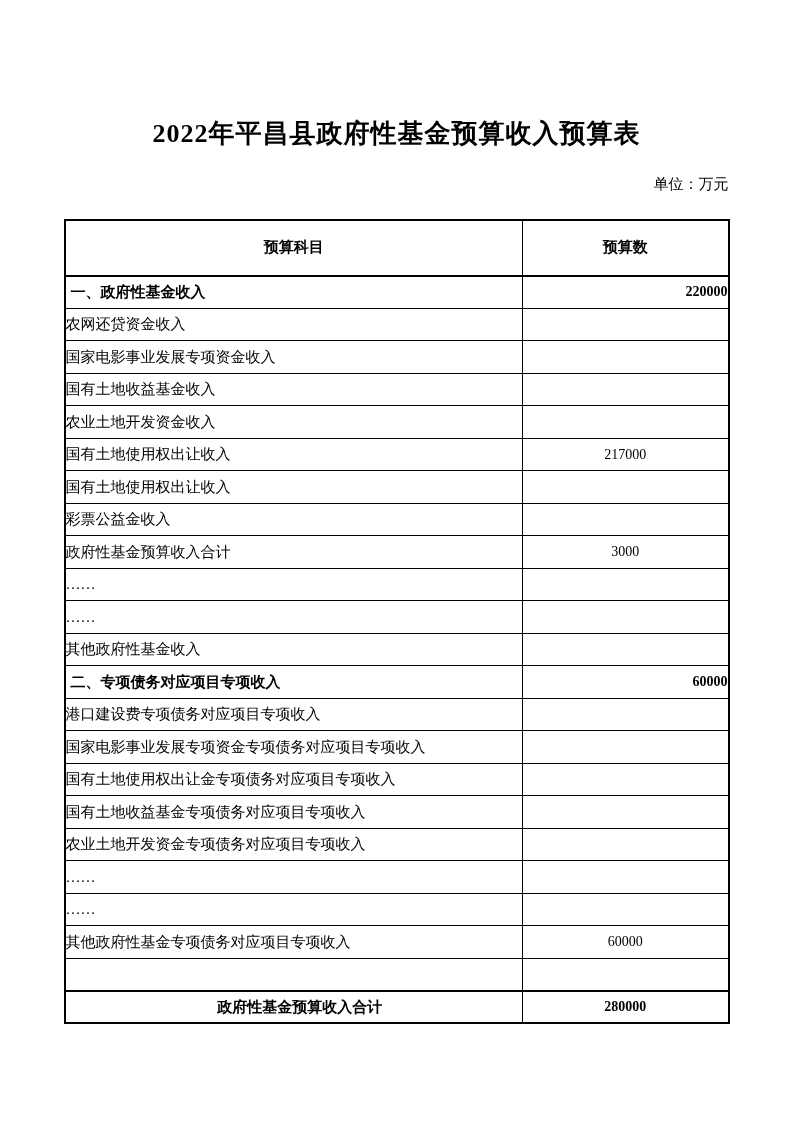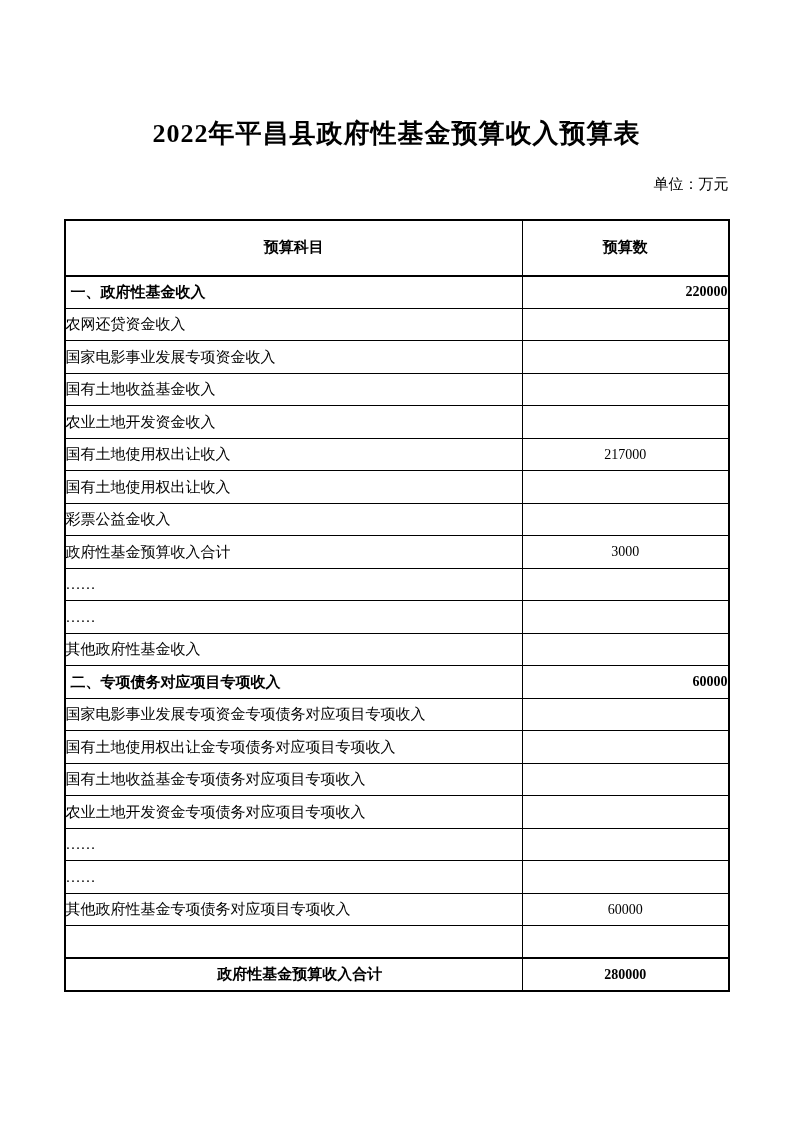--- a/index.html
+++ b/index.html
@@ -130,20 +130,24 @@
         </tr>
         <tr class="row-item">
           <td class="label">其他政府性基金收入</td>
           <td class="value"></td>
         </tr>
         <tr class="row-section">
           <td class="label">二、专项债务对应项目专项收入</td>
           <td class="value">60000</td>
         </tr>
         <tr class="row-item">
+          <td class="label">港口建设费专项债务对应项目专项收入</td>
+          <td class="value"></td>
+        </tr>
+        <tr class="row-item">
           <td class="label">国家电影事业发展专项资金专项债务对应项目专项收入</td>
           <td class="value"></td>
         </tr>
         <tr class="row-item">
           <td class="label">国有土地使用权出让金专项债务对应项目专项收入</td>
           <td class="value"></td>
         </tr>
         <tr class="row-item">
           <td class="label">国有土地收益基金专项债务对应项目专项收入</td>
           <td class="value"></td>

